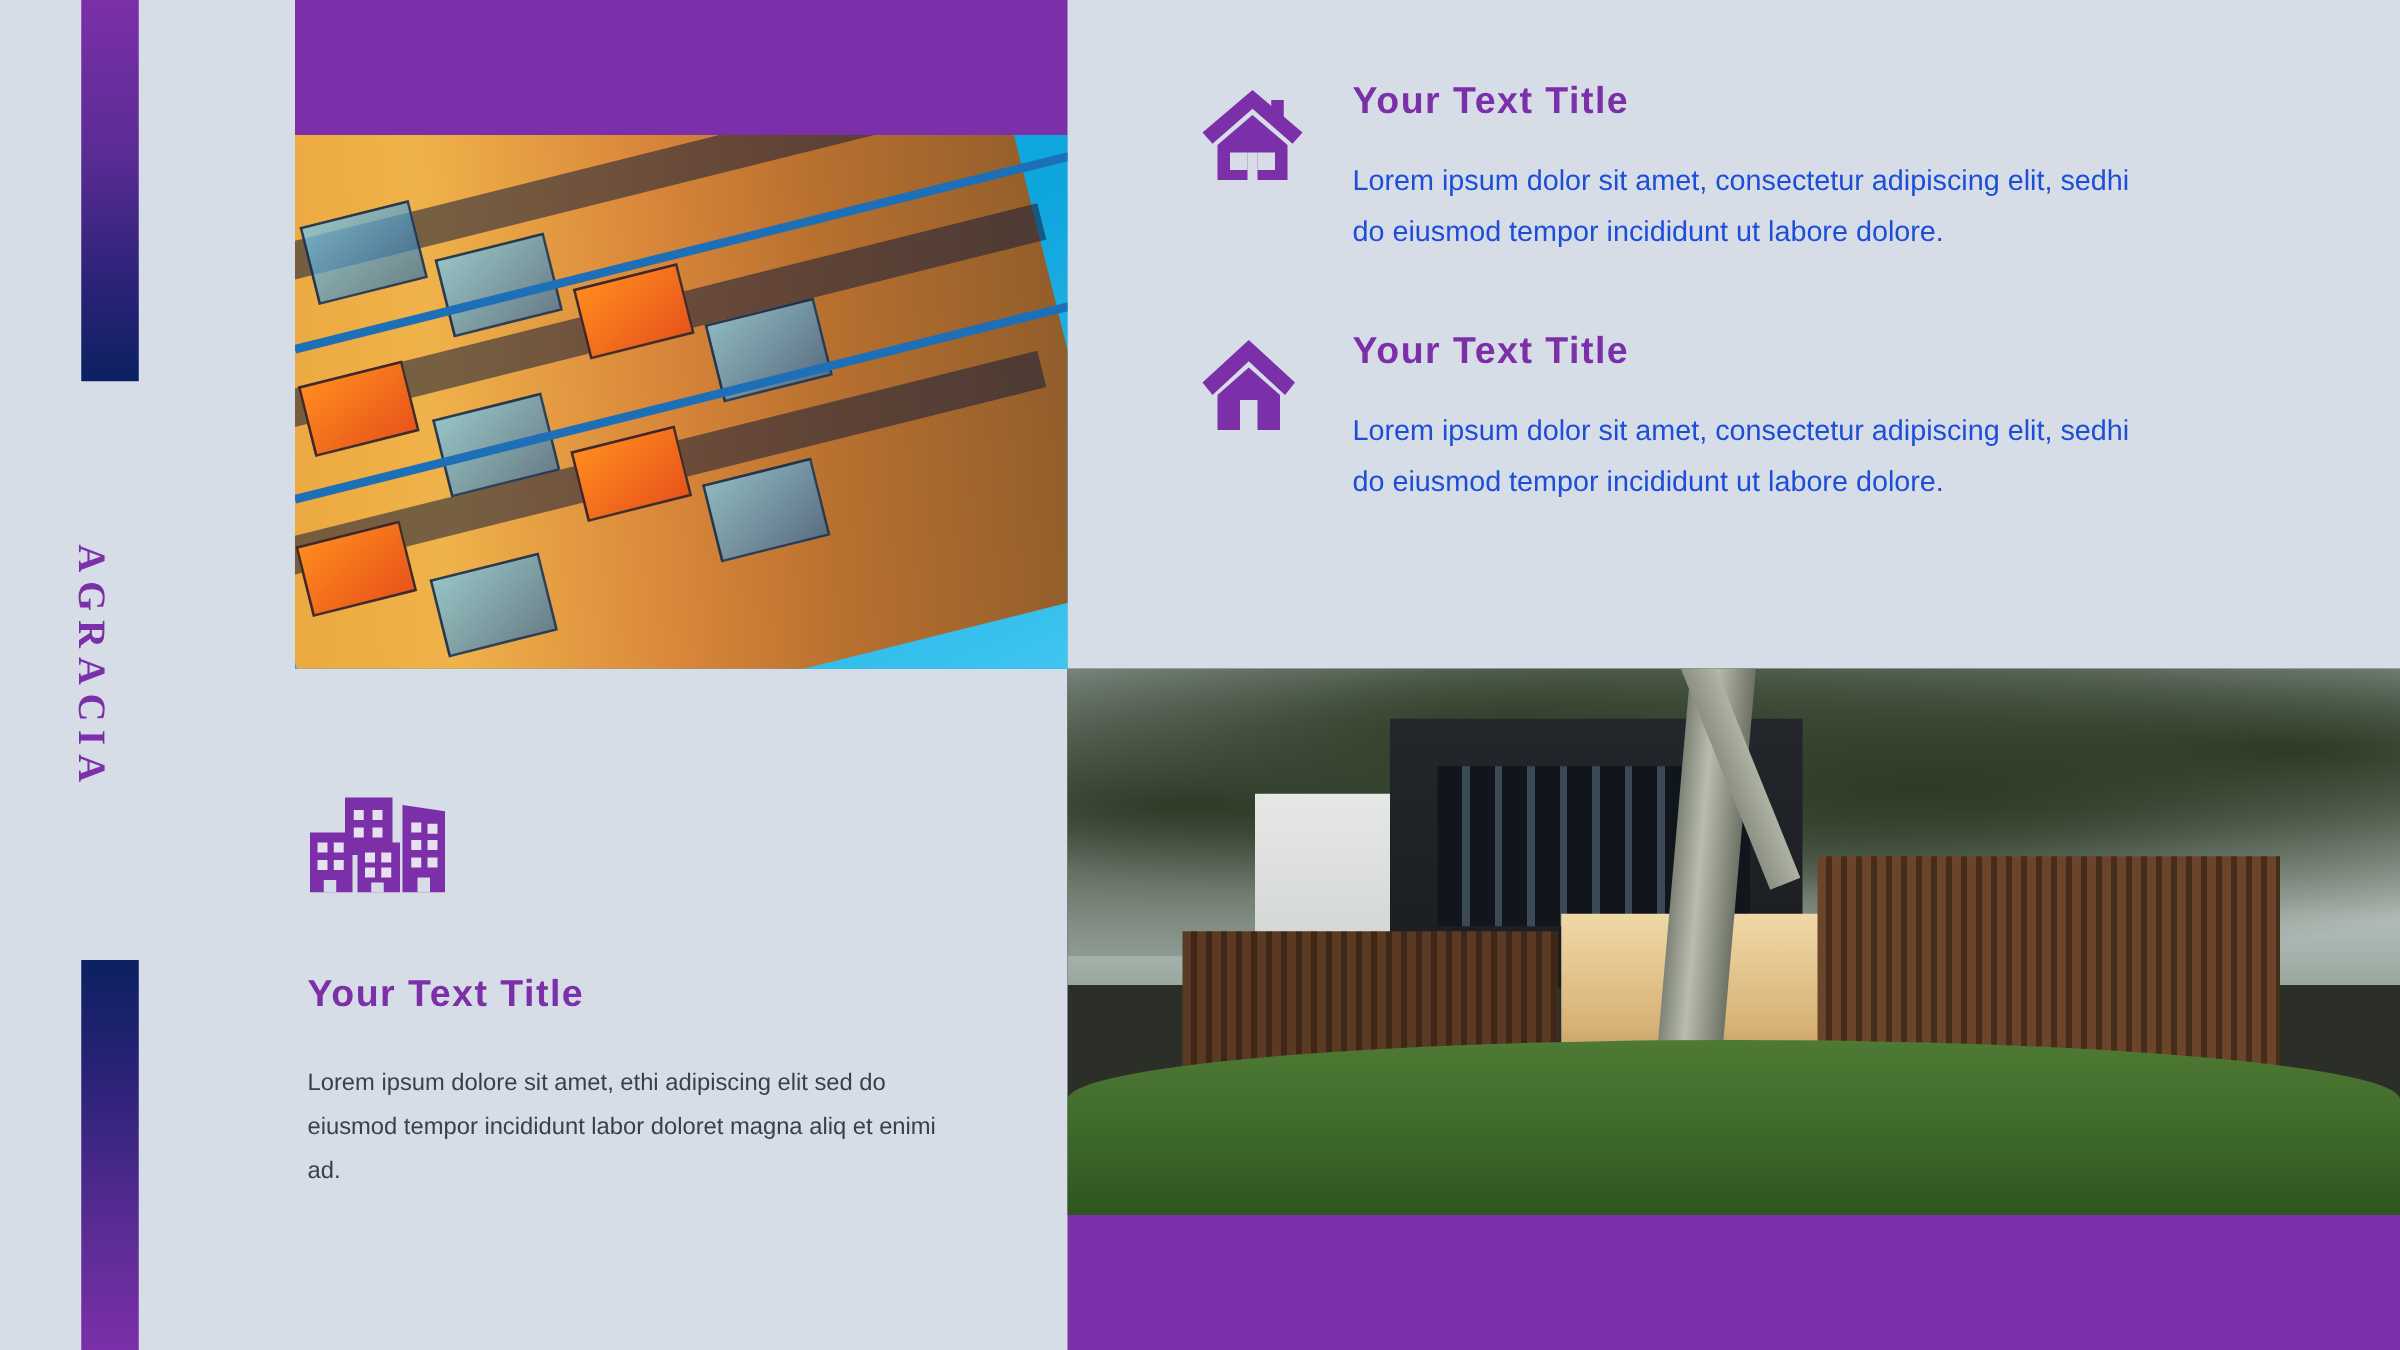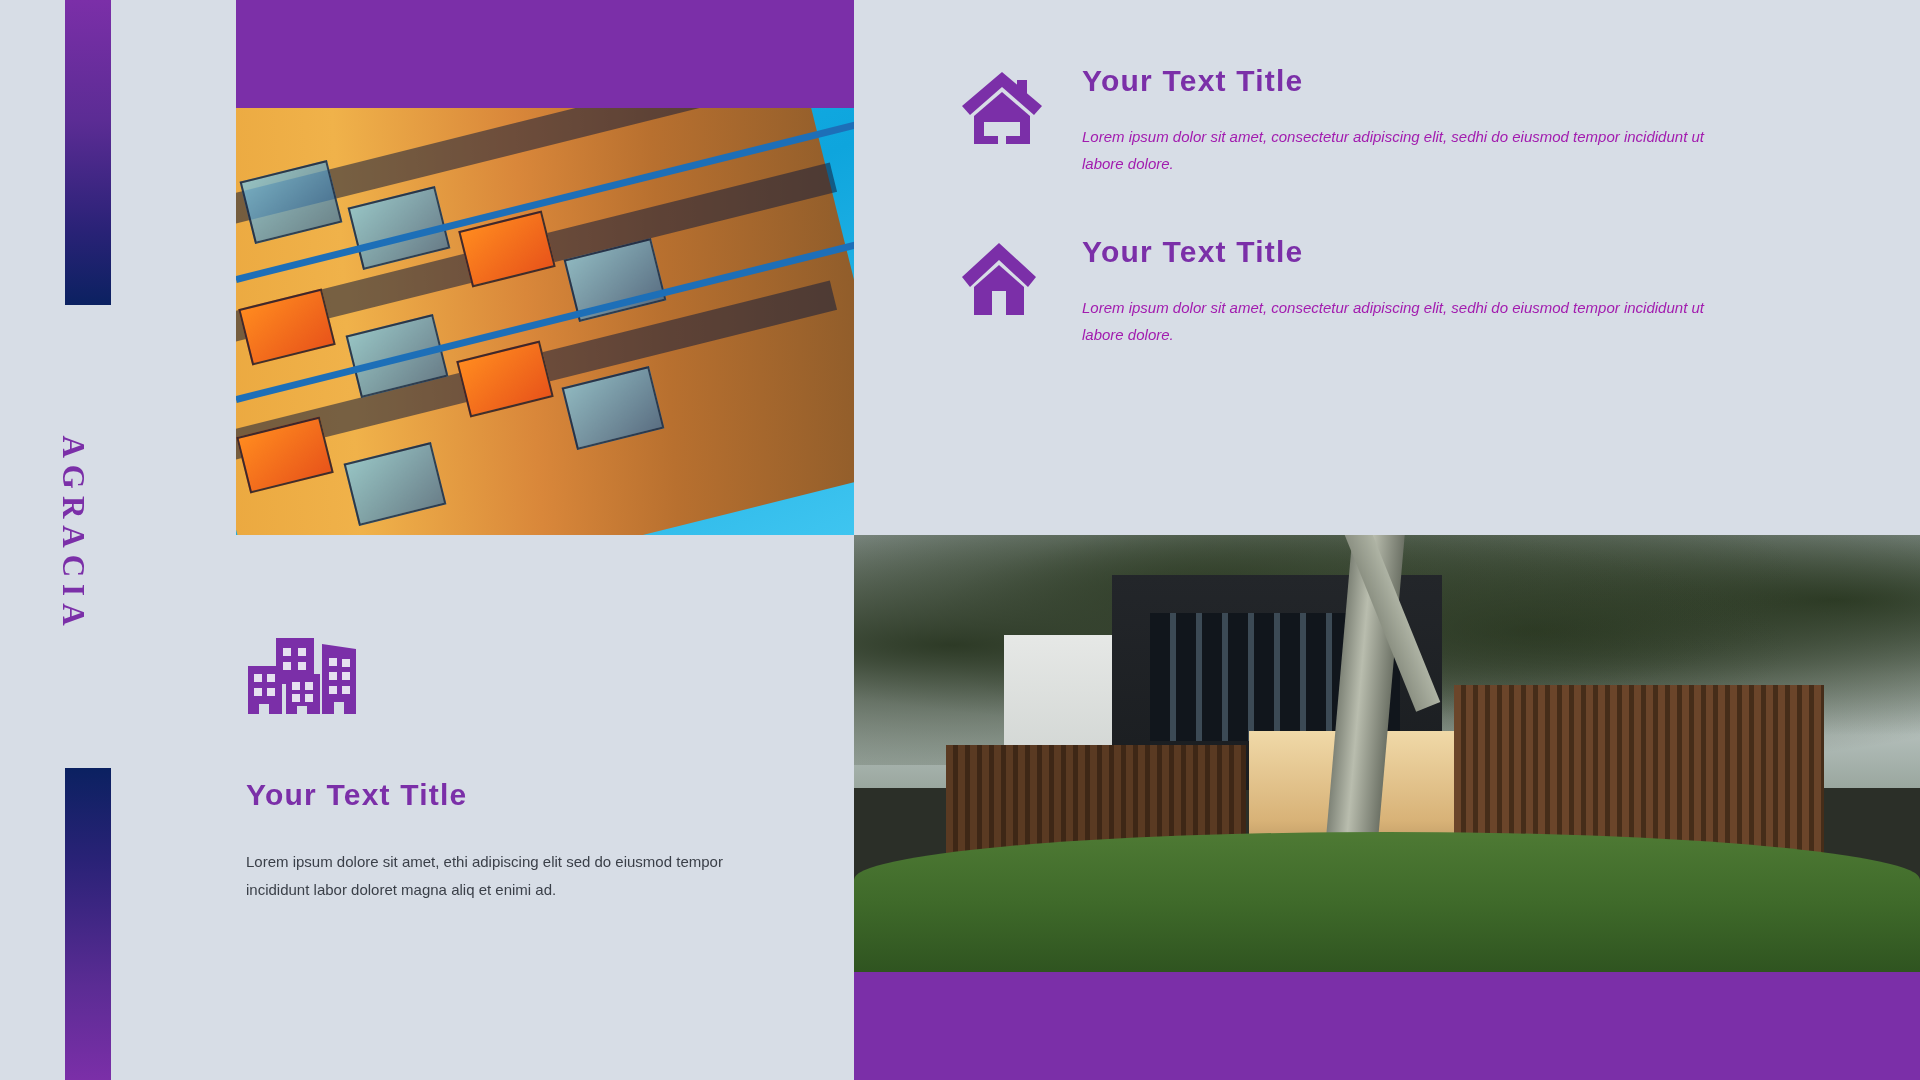--- a/index.html
+++ b/index.html
@@ -84,31 +84,31 @@
   .features { position:absolute; left:960px; top:64px; width:760px; }
   .feat { display:flex; align-items:flex-start; margin-bottom:58px; }
   .feat-icon { width:96px; flex:0 0 96px; padding-top:6px; }
   .feat-icon svg { display:block; }
   .feat-body { flex:1; padding-left:26px; }
   .feat-title {
     font-size:30px; font-weight:700; color:#7B2FA8;
     letter-spacing:1.2px; margin-bottom:26px;
   }
   .feat-text {
-    font-size:15px; color:#a21caf; line-height:1.78;font-style:italic;
+    font-size:23px; color:#1d4ed8; line-height:1.78;
   }
 
   
   .bl { position:absolute; left:246px; top:636px; width:520px; }
   .bl-icon { margin-bottom:60px; }
   .bl-title {
     font-size:30px; font-weight:700; color:#7B2FA8;
     letter-spacing:1.2px; margin-bottom:36px;
   }
-  .bl-text { font-size:15px; color:#3a3f48; line-height:1.85; }
+  .bl-text { font-size:19px; color:#3a3f48; line-height:1.85; }
 
   
   .br-photo {
     position:absolute; left:854px; top:535px; width:1066px; height:437px;
     overflow:hidden; background:#2b2f28;
   }
   .br-photo .sky2 {
     position:absolute; left:0; top:0; width:100%; height:58%;
     background:linear-gradient(180deg,#b9c4c9 0%, #cdd6d6 55%, #9aa79f 100%);
   }

